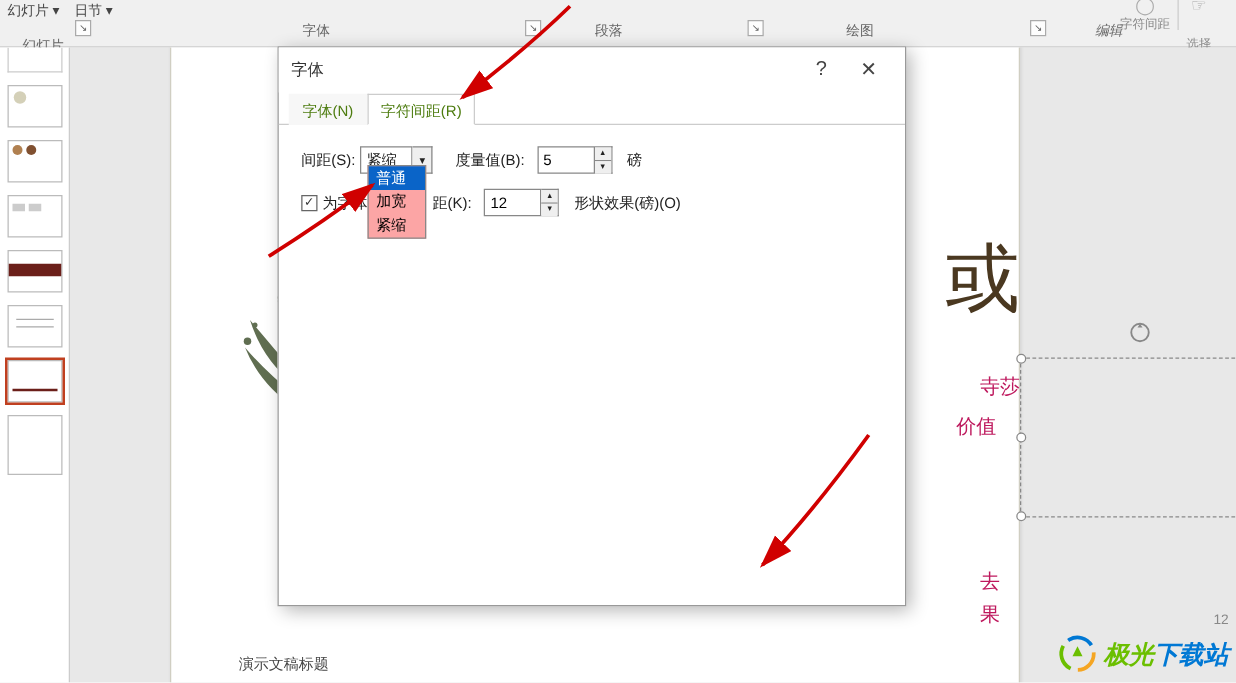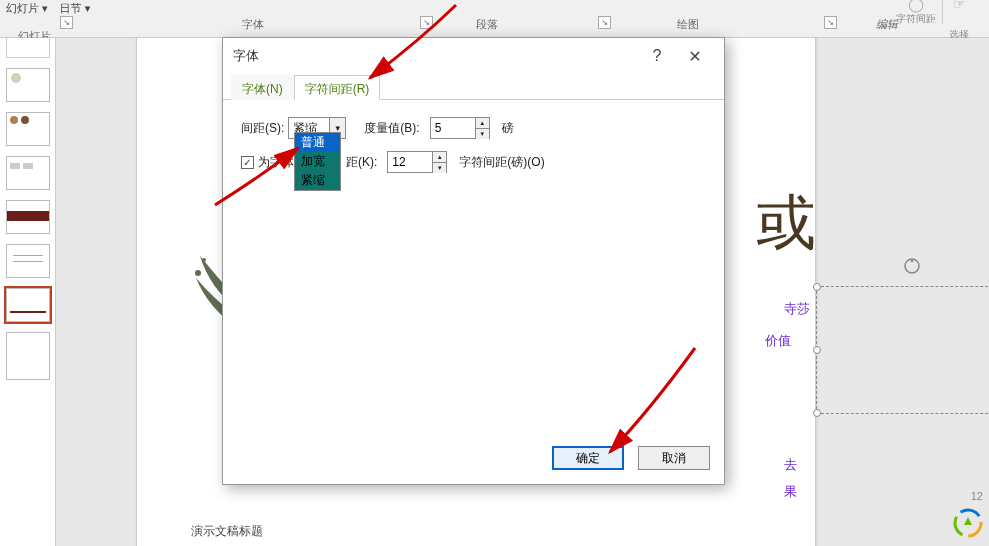--- a/index.html
+++ b/index.html
@@ -22,21 +22,21 @@
   .thumb.tall { height: 48px; }
   .thumb.wbg { border:1px solid #ccc; }
   
   .slide-area { position: absolute; left: 56px; top: 38px; right: 0; bottom: 0; background: #e8e8e8; overflow: hidden; }
   .slide-frame { position: absolute; left: 80px; top: -12px; width: 680px; height: 540px; background: #fff; border: 1px solid #d0cec2; box-shadow: 1px 1px 3px rgba(0,0,0,0.1); }
   
   .plant-img { position: absolute; left: 122px; top: 180px; width: 120px; height: 170px; }
   .plant-img svg { width: 100%; height: 100%; }
   
   .slide-big-char { position: absolute; left: 700px; top: 145px; font-size: 60px; font-family: "SimSun", serif; color: #4a3820; }
-  .slide-bullet-text { position: absolute; font-family: Liberation Mono, monospace; font-size: 13px; color: #6d28d9; line-height: 28px; }
+  .slide-bullet-text { position: absolute; font-family: Liberation Serif, serif; font-size: 16px; color: #be185d; line-height: 28px; }
   .slide-bullet-text.t1 { left: 728px; top: 258px; }
   .slide-bullet-text.t2 { left: 709px; top: 290px; }
   .slide-bullet-text.t3 { left: 728px; top: 414px; }
   .slide-bullet-text.t4 { left: 728px; top: 441px; }
   
   .selection-box { position: absolute; border: 1px dashed #888; }
   .sel-handle { position: absolute; width: 8px; height: 8px; border: 1px solid #888; border-radius: 50%; background: #fff; }
   .rotate-handle { position: absolute; width: 18px; height: 18px; left: 50%; top: -30px; margin-left:-9px; }
   
   .title-caption { position: absolute; left: 135px; bottom: 6px; font-size: 12px; color: #444; }
@@ -62,21 +62,21 @@
   .form-row { display: flex; align-items: center; margin-bottom: 10px; height: 24px; }
   .form-row label { margin-right: 4px; }
   .select-box { width: 42px; height: 22px; border: 1px solid #888; display: inline-flex; align-items: center; padding: 0 4px; background: #fff; font-size: 12px; }
   .select-caret { width: 16px; height: 22px; border: 1px solid #888; border-left: none; display: inline-flex; align-items: center; justify-content: center; background: #efefef; cursor: pointer; font-size: 9px; }
   .num-input { width: 46px; height: 22px; border: 1px solid #888; padding: 0 4px; font-size: 12px; }
   .spinner { display: inline-flex; flex-direction: column; border: 1px solid #888; border-left:none; height: 22px; width: 14px; }
   .spinner div { flex:1; font-size:7px; text-align:center; line-height:10px; background:#efefef; cursor:pointer; }
   .spinner div:first-child { border-bottom:1px solid #888; }
   .checkbox { width: 13px; height: 13px; border: 1px solid #666; display: inline-flex; align-items: center; justify-content: center; margin-right: 4px; font-size:10px; color:#333; }
   
-  .dropdown-list { position: absolute; left: 294px; top: 132px; width: 47px; background: #0f766e; border: 1px solid #888; z-index: 200; font-size: 12px; }
+  .dropdown-list { position: absolute; left: 294px; top: 132px; width: 47px; background: #fca5a5; border: 1px solid #888; z-index: 200; font-size: 12px; }
   .dropdown-list div { padding: 1px 6px; cursor: pointer; }
   .dropdown-list div.sel { background: #0a64c8; color: #fff; }
   
   .dialog-buttons { position: absolute; bottom: 14px; right: 14px; display: flex; gap: 14px; }
   .dlg-btn { width: 72px; height: 24px; font-size: 12px; border: 1px solid #888; background: #efefef; cursor: pointer; display:flex; align-items:center; justify-content:center; }
   .dlg-btn.primary { border: 2px solid #0a64c8; background:#e5f0fb; }
   
   
   .annot { position: absolute; z-index: 500; pointer-events: none; }
 </style>
@@ -223,28 +223,24 @@
       <label>为字体</label>
       <span style="width:48px;"></span>
       <label>距(K):</label>
       <span style="width:6px;"></span>
       <input class="num-input" value="12" style="">
       <span class="spinner">
           <div>▴</div>
           <div>▾</div>
         </span>
       <span style="width:12px;"></span>
-      <span>字符间距(磅)(O)</span>
-    </div>
-  </div>
-
-  <div class="dialog-buttons">
-    <div class="dlg-btn primary">确定</div>
-    <div class="dlg-btn">取消</div>
-  </div>
+      <span>形状效果(磅)(O)</span>
+    </div>
+  </div>
+
 </div>
 
 <div class="dropdown-list">
   <div class="sel">普通</div>
   <div>加宽</div>
   <div>紧缩</div>
 </div>
 
 <svg class="annot" style="left:0;top:0;width:989px;height:546px;">
   <defs>
@@ -257,15 +253,16 @@
   <path d="M695 348 Q 650 410 610 452" stroke="#d00000" stroke-width="3" fill="none" marker-end="url(#ah)"></path>
 </svg>
 
 <div class="watermark">
   <svg class="logo" viewBox="0 0 30 30">
     <circle cx="15" cy="15" r="13" fill="none" stroke="#f5a623" stroke-width="3" stroke-dasharray="20 60"></circle>
     <circle cx="15" cy="15" r="13" fill="none" stroke="#6bbf00" stroke-width="3" stroke-dasharray="20 60" transform="rotate(120 15 15)"></circle>
     <circle cx="15" cy="15" r="13" fill="none" stroke="#0078d4" stroke-width="3" stroke-dasharray="20 60" transform="rotate(240 15 15)"></circle>
     <polygon points="15,9 19,17 11,17" fill="#6bbf00"></polygon>
   </svg>
+  <span class="txt"><span class="g1">极光</span><span class="g2">下载站</span></span>
 </div>
 
 <div class="footer-right" style="right:6px;bottom:44px;">12</div>
 
 </body></html>

